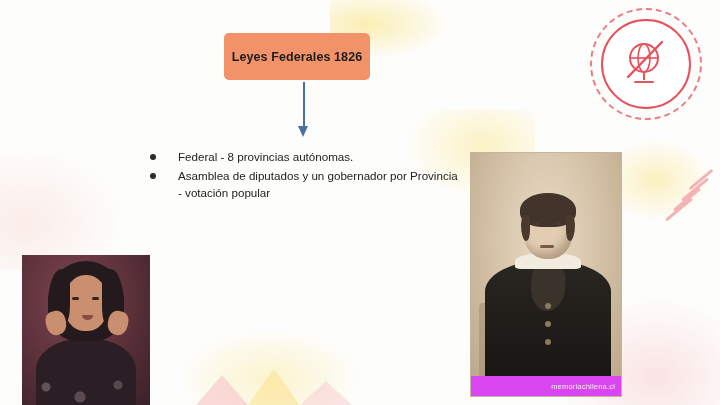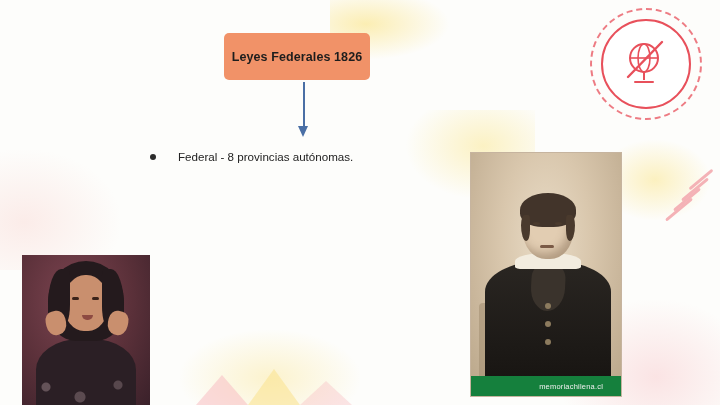--- a/index.html
+++ b/index.html
@@ -246,23 +246,23 @@
     position: absolute;
     left: 8px; top: 150px;
     width: 16px; height: 80px;
     background: rgba(160,140,112,.55);
     border-radius: 4px;
   }
   .portrait .p-caption {
     position: absolute;
     left: 0; bottom: 0;
     width: 100%; height: 20px;
-    background: #15803d;
+    background: #d946ef;
     display: flex; align-items: center; justify-content: flex-end;
-    padding-right: 18px;
+    padding-right: 6px;
   }
   .portrait .p-caption span {
     color: #efefef;
     font-size: 7.5px;
     letter-spacing: .2px;
   }
 
   
   .video {
     position: absolute;
@@ -377,20 +377,24 @@
 
   <div class="arrow">
     <div class="shaft"></div>
     <div class="head"></div>
   </div>
 
   <div class="bullets">
     <div class="bullet-row">
       <div class="bullet-dot"></div>
       <div class="bullet-text">Federal - 8 provincias autónomas.</div>
+    </div>
+    <div class="bullet-row">
+      <div class="bullet-dot"></div>
+      <div class="bullet-text">Asamblea de diputados y un gobernador por Provincia - votación popular</div>
     </div>
   </div>
 
   <div class="portrait">
     <div class="p-bg"></div>
     <div class="p-chairL"></div>
     <div class="p-body"></div>
     <div class="p-lapel"></div>
     <div class="p-btn" style="left:74px; top:150px;"></div>
     <div class="p-btn" style="left:74px; top:168px;"></div>

